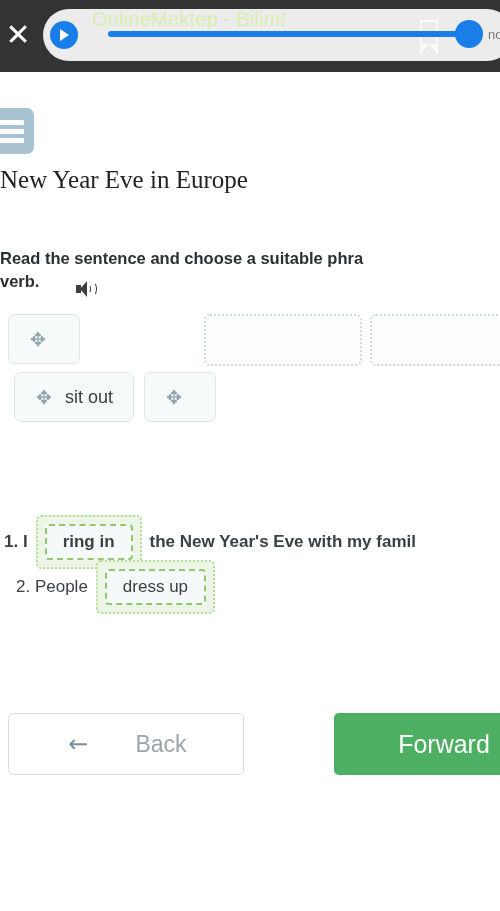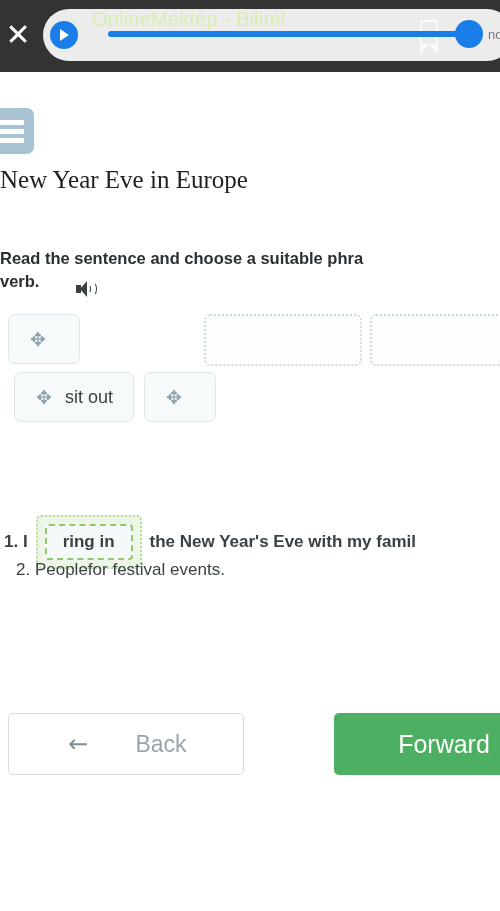--- a/index.html
+++ b/index.html
@@ -256,21 +256,23 @@
     <div class="sentence s1">
       <span>1. I</span>
       <span class="dropzone-filled">
         <span class="answer-chip">ring in</span>
       </span>
       <span>the New Year's Eve with my famil</span>
     </div>
 
     <div class="sentence s2">
       <span>2. People</span>
-      <span>for festival events.</span>
+      <span class="dropzone-filled">
+        <span class="answer-chip">dress up</span>
+      </span>
     </div>
 
     <div class="btn-back">
       <span class="back-arrow">←</span>
       <span class="btn-back-label">Back</span>
     </div>
     <div class="btn-forward">
       <span class="btn-forward-label">Forward</span>
     </div>
 

